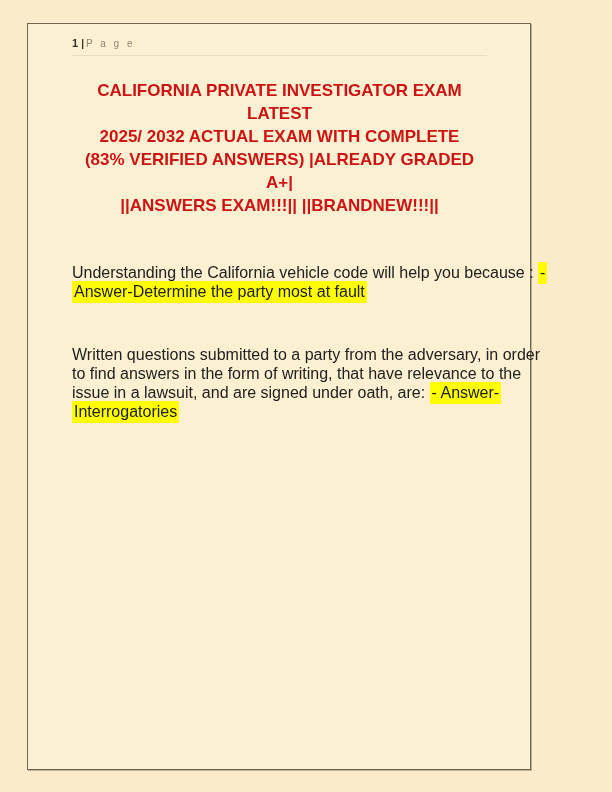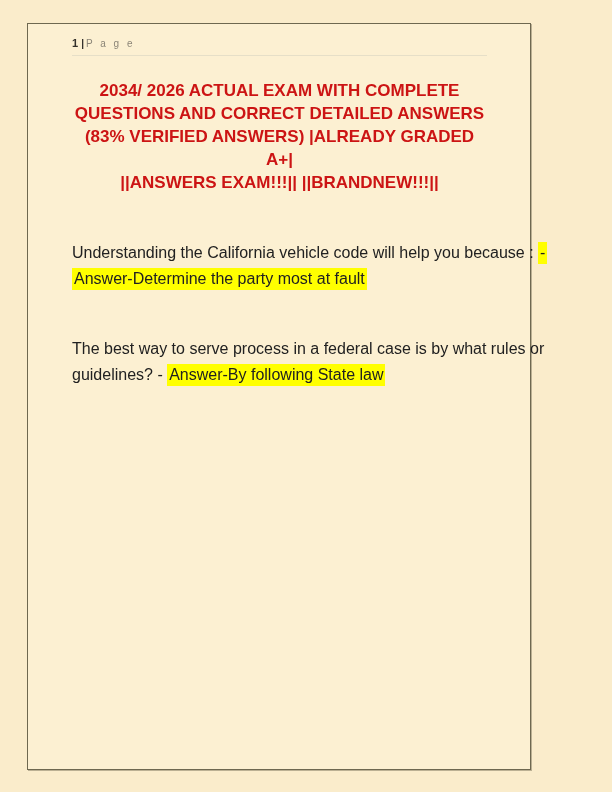--- a/index.html
+++ b/index.html
@@ -62,43 +62,43 @@
     color: var(--title-red);
     font-size: 17px;
     font-weight: bold;
     line-height: 23px;
   }
   .title-line { display: block; }
   .qa-list { width: 474px; }
   .qa {
     margin: 0 0 44px 0;
     font-size: 16px;
-    line-height: 26px;
+    line-height: 19px;
     color: var(--body-text);
   }
   .hl {
     background: var(--highlight);
     color: var(--body-text);
     padding: 2px 2px 3px 2px;
     box-decoration-break: clone;
     -webkit-box-decoration-break: clone;
   }
 </style>
 </head>
 <body>
 
 <div class="page">
   <div class="page-header">
     <span class="pg-num">1</span><span class="pg-sep">|</span><span class="pg-label">P a g e</span>
   </div>
 
   <h1 class="doc-title" id="doc-title">
-      <span class="title-line">2034/ 2026 ACTUAL EXAM WITH COMPLETE</span>
-      <span class="title-line">QUESTIONS AND CORRECT DETAILED ANSWERS</span>
+      <span class="title-line">CALIFORNIA PRIVATE INVESTIGATOR EXAM LATEST</span>
+      <span class="title-line">2025/ 2032 ACTUAL EXAM WITH COMPLETE</span>
       <span class="title-line">(83% VERIFIED ANSWERS) |ALREADY GRADED A+|</span>
       <span class="title-line">||ANSWERS EXAM!!!|| ||BRANDNEW!!!||</span>
     </h1>
 
   <div class="qa-list" id="qa-list">
       <p class="qa"><span class="q">Understanding the California vehicle code will help you because : </span><mark class="hl">- Answer-Determine the party most at fault</mark></p>
-      <p class="qa"><span class="q">The best way to serve process in a federal case is by what rules or guidelines? - </span><mark class="hl">Answer-By following State law</mark></p>
+      <p class="qa"><span class="q">Written questions submitted to a party from the adversary, in order to find answers in the form of writing, that have relevance to the issue in a lawsuit, and are signed under oath, are: </span><mark class="hl">- Answer-Interrogatories</mark></p>
     </div>
 </div>
 
 </body></html>

